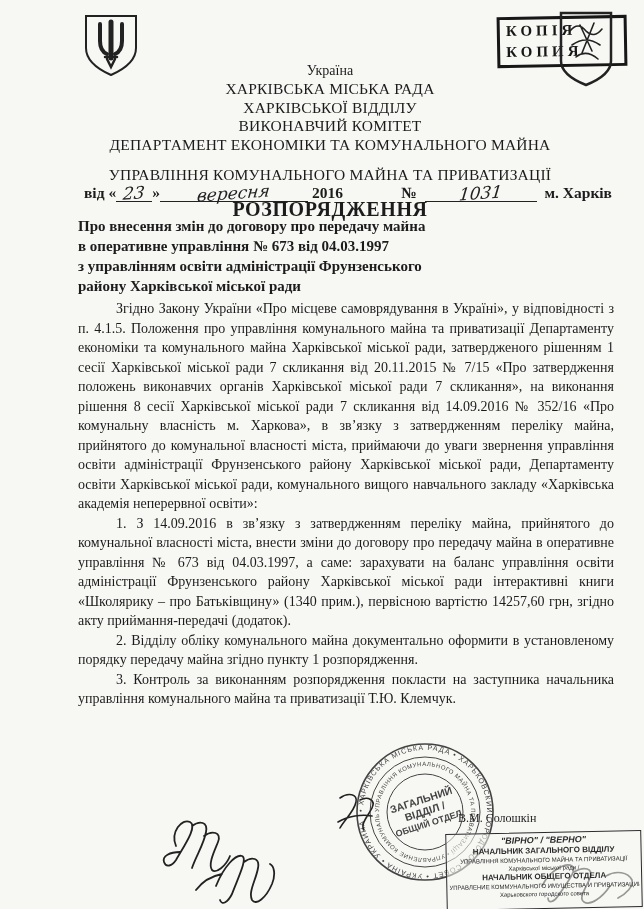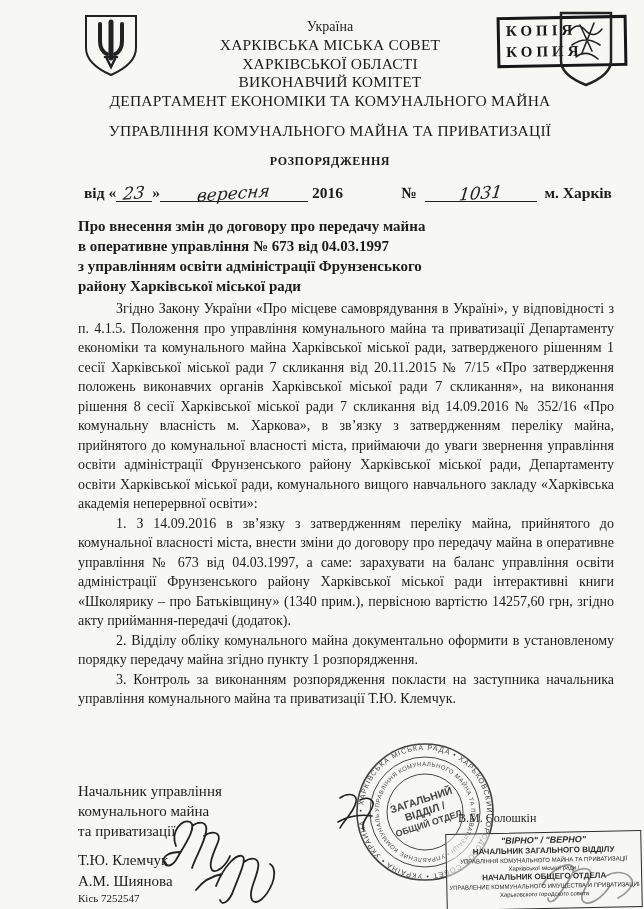--- a/index.html
+++ b/index.html
@@ -4,24 +4,24 @@
 <style>
   html,body{margin:0;padding:0;background:#e9e9e7;}
   .page{
     position:relative;width:644px;height:909px;background:#f7f7f4;
     font-family:"Liberation Serif", serif;color:#1c1c1c;overflow:hidden;
     margin:0 auto;
   }
   
   .emblem{position:absolute;left:80px;top:13px;}
   .header{position:absolute;left:70px;top:18px;width:520px;text-align:center;}
-  .h-country{font-size:14px;line-height:18px;}
+  .h-country{font-size:14px;line-height:18px;margin-top:44px;}
   .h-org{font-size:15.5px;line-height:18.5px;letter-spacing:.2px;}
   .h-admin{font-size:15.5px;margin-top:12px;letter-spacing:.2px;}
-  .h-doctype{font-size:12px;font-weight:bold;margin-top:14px;letter-spacing:.6px;}
+  .h-doctype{font-size:20px;font-weight:bold;margin-top:14px;letter-spacing:.6px;}
   
   .copy-stamp{
     position:absolute;left:497px;top:16px;width:118px;height:44px;
     border:3px solid #171717;transform:rotate(-1deg);
     font-weight:bold;font-size:15px;letter-spacing:4px;line-height:21px;
     padding:1px 0 0 6px;color:#171717;
   }
   .copy-shield{position:absolute;left:556px;top:9px;}
   
   .dateline{
@@ -90,22 +90,22 @@
     <div>КОПІЯ</div>
     <div>КОПИЯ</div>
   </div>
   <svg class="copy-shield" width="60" height="80" viewBox="0 0 60 80">
     <path class="ink" d="M5,4 H55 V52 Q55,66 30,76 Q5,66 5,52 Z" stroke-width="2.5"></path>
     <path class="ink" d="M14,22 Q22,12 30,22 Q38,30 46,20 M16,36 Q30,26 44,36 M20,48 Q30,40 42,50 M24,16 L36,42 M38,14 L26,44" stroke-width="1.6"></path>
   </svg>
 
   <div class="header">
     <div class="h-country">Україна</div>
-    <div class="h-org">ХАРКІВСЬКА МІСЬКА СОВЕТ</div>
-    <div class="h-org">ХАРКІВСЬКОЇ ОБЛАСТІ</div>
+    <div class="h-org">ХАРКІВСЬКА МІСЬКА РАДА</div>
+    <div class="h-org">ХАРКІВСЬКОЇ ВІДДІЛУ</div>
     <div class="h-org">ВИКОНАВЧИЙ КОМІТЕТ</div>
     <div class="h-org">ДЕПАРТАМЕНТ ЕКОНОМІКИ ТА КОМУНАЛЬНОГО МАЙНА</div>
     <div class="h-admin">УПРАВЛІННЯ КОМУНАЛЬНОГО МАЙНА ТА ПРИВАТИЗАЦІЇ</div>
     <div class="h-doctype">РОЗПОРЯДЖЕННЯ</div>
   </div>
 
   <div class="dateline">
     <span>від «</span>
     <span class="dl-blank dl-day"><span class="hand">23</span></span>
     <span>»</span>
@@ -124,30 +124,20 @@
     <div>району Харківської міської ради</div>
   </div>
 
   <div class="body">
     <p>Згідно Закону України «Про місцеве самоврядування в Україні», у відповідності з п. 4.1.5. Положення про управління комунального майна та приватизації Департаменту економіки та комунального майна Харківської міської ради, затвердженого рішенням 1 сесії Харківської міської ради 7 скликання від 20.11.2015 № 7/15 «Про затвердження положень виконавчих органів Харківської міської ради 7 скликання», на виконання рішення 8 сесії Харківської міської ради 7 скликання від 14.09.2016 № 352/16 «Про комунальну власність м. Харкова», в зв’язку з затвердженням переліку майна, прийнятого до комунальної власності міста, приймаючи до уваги звернення управління освіти адміністрації Фрунзенського району Харківської міської ради, Департаменту освіти Харківської міської ради, комунального вищого навчального закладу «Харківська академія неперервної освіти»:</p>
     <p>1. З 14.09.2016 в зв’язку з затвердженням переліку майна, прийнятого до комунальної власності міста, внести зміни до договору про передачу майна в оперативне управління № 673 від 04.03.1997, а саме: зарахувати на баланс управління освіти адміністрації Фрунзенського району Харківської міської ради інтерактивні книги «Школярику – про Батьківщину» (1340 прим.), первісною вартістю 14257,60 грн, згідно акту приймання-передачі (додаток).</p>
     <p>2. Відділу обліку комунального майна документально оформити в установленому порядку передачу майна згідно пункту 1 розпорядження.</p>
     <p>3. Контроль за виконанням розпорядження покласти на заступника начальника управління комунального майна та приватизації Т.Ю. Клемчук.</p>
   </div>
 
-  <div class="sig-left">
-    <div>Начальник управління</div>
-    <div>комунального майна</div>
-    <div>та приватизації</div>
-    <div class="sig-names">
-      <div>Т.Ю. Клемчук</div>
-      <div>А.М. Шиянова</div>
-      <div class="sig-exec">Кісь 7252547</div>
-    </div>
-  </div>
 
   <svg class="sig-svg" style="left:146px;top:812px" width="96" height="64" viewBox="0 0 96 64">
     <path class="ink" stroke-width="1.8" d="M30,34 C24,20 36,6 44,10 C52,14 38,34 30,48 C26,54 20,56 18,50 C16,44 24,40 34,40 M46,14 C54,8 62,10 60,20 C58,32 50,44 46,56 M58,24 C66,18 76,20 72,30 C68,40 62,52 66,58 C70,62 80,54 84,44"></path>
   </svg>
   <svg class="sig-svg" style="left:188px;top:842px" width="100" height="66" viewBox="0 0 100 66">
     <path class="ink" stroke-width="1.8" d="M8,48 C14,40 24,34 34,32 M28,44 C36,24 48,12 54,14 C60,16 50,36 44,52 C40,60 34,64 32,58 M56,20 C64,14 72,16 70,26 C68,38 60,50 64,58 C68,64 78,56 84,42 C88,32 86,24 82,22"></path>
   </svg>
   <svg class="sig-svg" style="left:330px;top:786px" width="52" height="50" viewBox="0 0 52 50">
     <path class="ink" stroke-width="1.6" d="M10,12 C18,6 28,8 26,16 C24,26 14,34 10,42 M8,36 C18,30 32,28 42,30 M30,14 C38,10 46,14 42,22 C38,30 30,38 34,44"></path>
   </svg>

